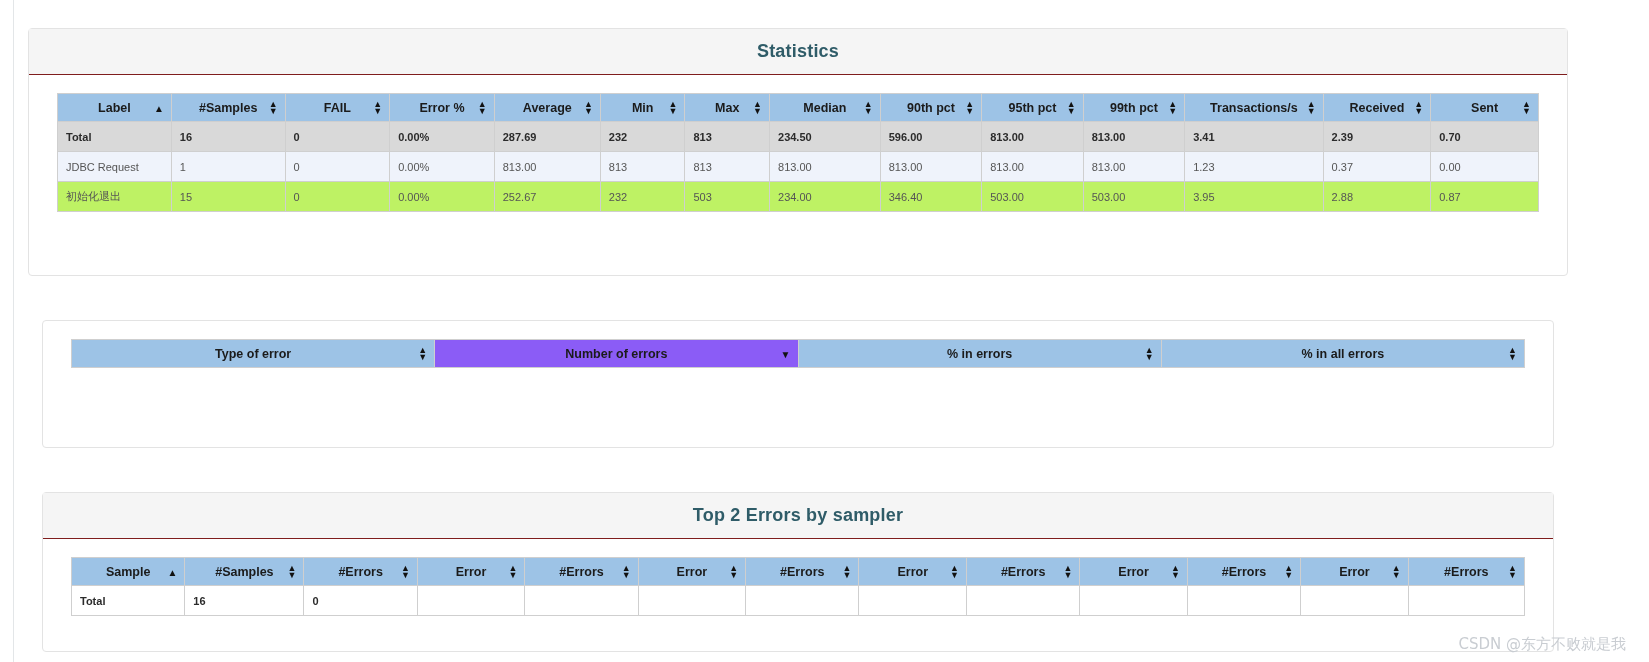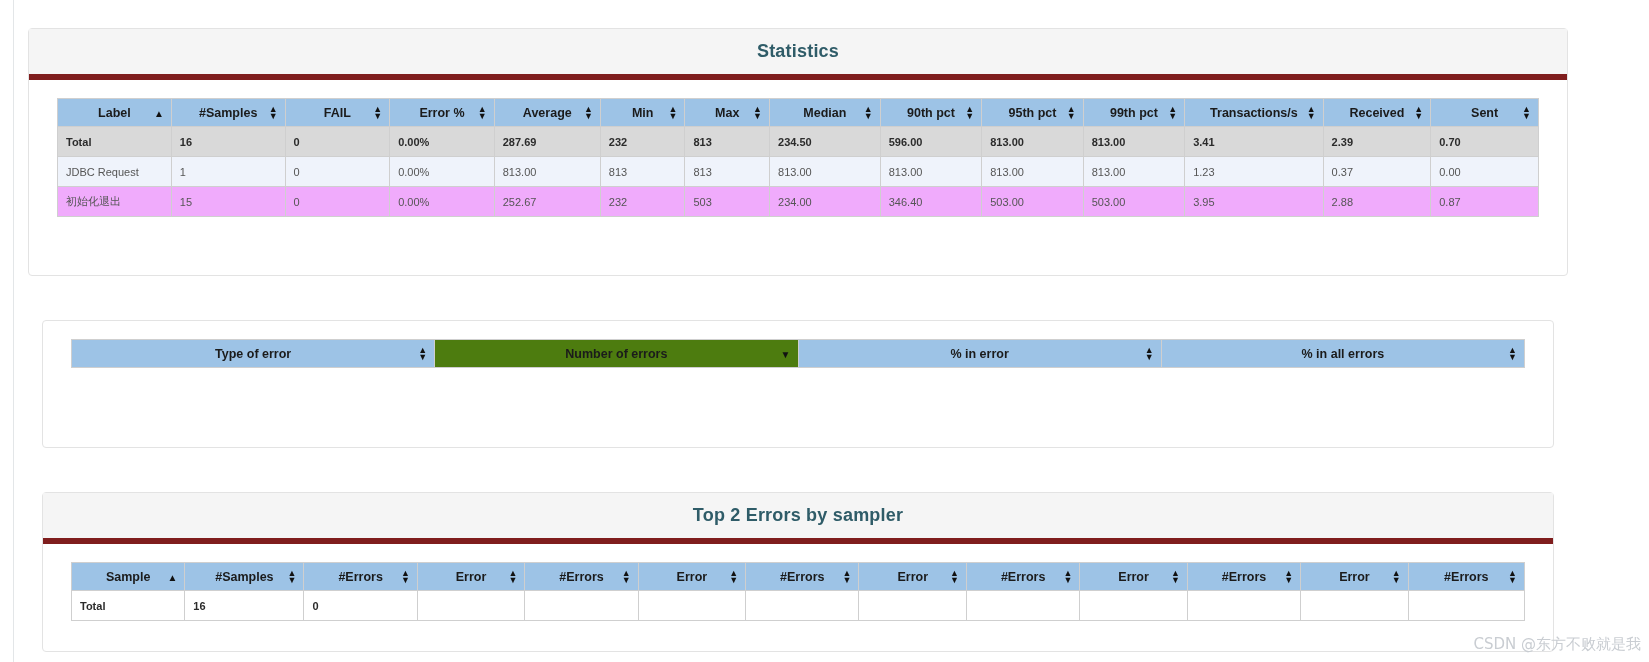--- a/index.html
+++ b/index.html
@@ -27,21 +27,21 @@
 
   .panel {
     position: absolute;
     background: #ffffff;
     border: 1px solid #e3e3e3;
     border-radius: 4px;
     box-sizing: border-box;
   }
   .panel-heading {
     background: #f5f5f5;
-    border-bottom: 6px solid #7f1d1d;
+    border-bottom: 1px solid #7f1d1d;
     padding: 12px 15px;
     text-align: center;
   }
   .panel-title {
     margin: 0;
     font-size: 18px;
     font-weight: bold;
     color: #2f5c68;
     letter-spacing: 0.2px;
   }
@@ -69,21 +69,21 @@
     font-size: 12.5px;
     text-align: center;
     padding: 6px 6px;
     height: 28px;
     position: relative;
   }
   table.dt thead th.group {
     height: 27px;
   }
   table.dt thead th.sorted-col {
-    background: #4d7c0f;
+    background: #8b5cf6;
   }
   .sort-ind {
     position: absolute;
     right: 7px;
     top: 50%;
     transform: translateY(-50%);
     font-size: 9px;
     line-height: 7px;
     color: #111;
     display: flex;
@@ -104,32 +104,32 @@
   }
   table.dt tbody tr.total td {
     background: #d9d9d9;
     color: #2b2b2b;
     font-weight: bold;
   }
   table.dt tbody tr.odd td {
     background: #eff3fb;
   }
   table.dt tbody tr.even td {
-    background: #f0abfc;
+    background: #bef264;
   }
   table.dt tbody tr.total-plain td {
     background: #ffffff;
     color: #2b2b2b;
     font-weight: bold;
   }
 
   
   .watermark {
     position: absolute;
-    right: 8px;
+    right: 23px;
     bottom: 8px;
     font-size: 15px;
     color: #c9cdd2;
     white-space: nowrap;
     pointer-events: none;
     font-family: "DejaVu Sans", sans-serif;
   }
 </style>
 </head>
 <body>
@@ -284,21 +284,21 @@
         </colgroup>
         <thead>
           <tr>
             <th><span>Type of error</span><span class="sort-ind">
                   <span class="up">▲</span>
                   <span class="dn">▼</span>
                 </span></th>
             <th class="sorted-col"><span>Number of errors</span><span class="sort-ind desc">
                   <span class="dn">▼</span>
                 </span></th>
-            <th><span>% in error</span><span class="sort-ind">
+            <th><span>% in errors</span><span class="sort-ind">
                   <span class="up">▲</span>
                   <span class="dn">▼</span>
                 </span></th>
             <th><span>% in all errors</span><span class="sort-ind">
                   <span class="up">▲</span>
                   <span class="dn">▼</span>
                 </span></th>
           </tr>
         </thead>
         <tbody></tbody>

